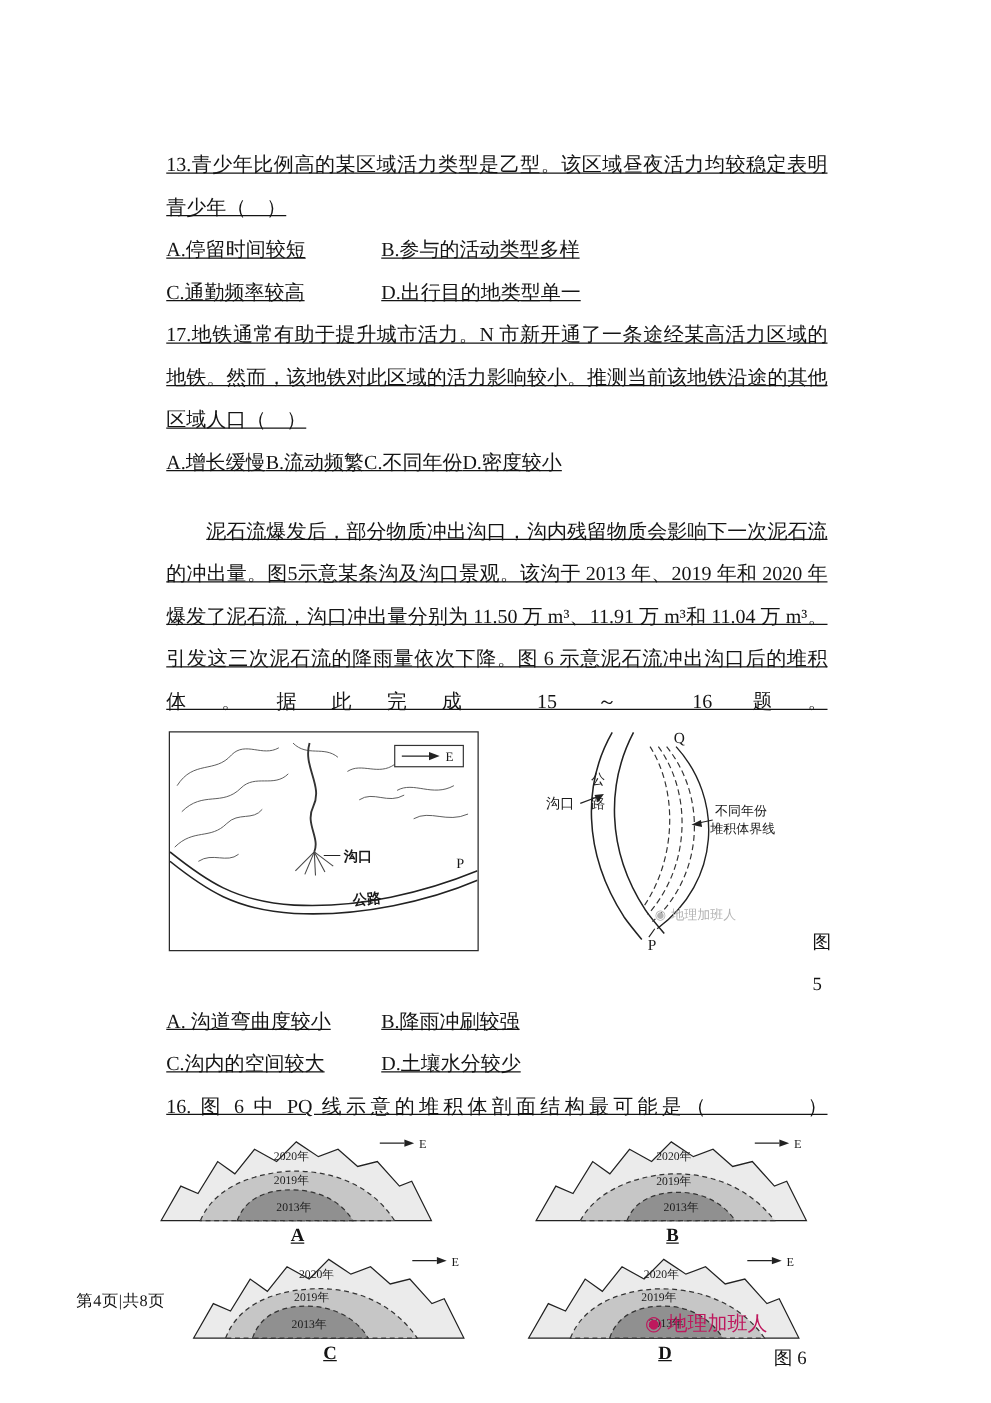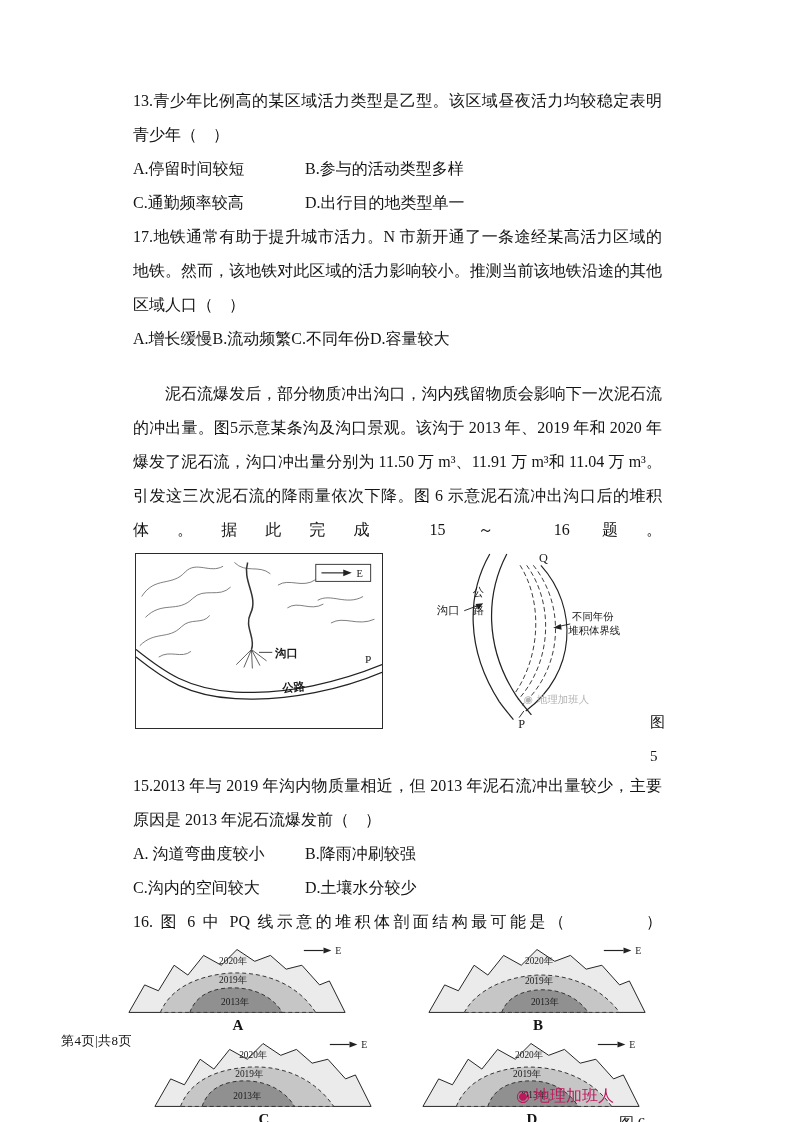--- a/index.html
+++ b/index.html
@@ -2,23 +2,23 @@
 <html><head>
 <meta charset="utf-8">
 <style>
   * { margin:0; padding:0; box-sizing:border-box; }
   html,body { background:#ffffff; }
   .page {
     position:relative;
     width:671px; height:1122px;
     margin:0 auto;
     background:#ffffff;
-    padding:84px 70px 0 72px;
+    padding:116px 70px 0 72px;
     font-family:"Liberation Serif","DejaVu Serif",serif;
-    font-size:16px; line-height:34px; color:#141414;
+    font-size:16px; line-height:34px; color:#141414;text-decoration:underline;
   }
   p.stem { text-align:justify; }
   p.stretch { text-align:justify; text-align-last:justify; }
   .passage { text-align:justify; text-align-last:justify; text-indent:2em;margin-top:21px; }
   .opts2 { display:grid; grid-template-columns:172px 1fr; }
   .opts4 { display:flex; }
   .figure5 { position:relative; display:flex; align-items:flex-start; margin:6px 0 24px; height:192px; }
   .fig5-left { border:1px solid #2b2b2b; margin-left:2px; background:#fff; }
   .fig5-right { margin-left:50px; margin-top:-6px; }
   .fig5-caption { position:absolute; left:517px; top:152px; font-size:15px; }
@@ -49,21 +49,21 @@
       <span>D.出行目的地类型单一</span>
     </div>
   </section>
 
   <section>
     <p class="stem">17.地铁通常有助于提升城市活力。N 市新开通了一条途经某高活力区域的地铁。然而，该地铁对此区域的活力影响较小。推测当前该地铁沿途的其他区域人口（　）</p>
     <div class="opts4">
       <span>A.增长缓慢</span>
       <span>B.流动频繁</span>
       <span>C.不同年份</span>
-      <span>D.容量较大</span>
+      <span>D.密度较小</span>
     </div>
   </section>
 
   <p class="passage">泥石流爆发后，部分物质冲出沟口，沟内残留物质会影响下一次泥石流的冲出量。图5示意某条沟及沟口景观。该沟于 2013 年、2019 年和 2020 年爆发了泥石流，沟口冲出量分别为 11.50 万 m³、11.91 万 m³和 11.04 万 m³。引发这三次泥石流的降雨量依次下降。图 6 示意泥石流冲出沟口后的堆积体。据此完成 15 ～ 16 题。</p>
 
   <div class="figure5">
     <svg class="fig5-left" viewBox="0 0 260 174" width="262" height="176">
       <g stroke="#555" stroke-width="0.8" fill="none">
         <path d="M6,40 C20,18 38,30 52,14 C64,2 78,16 92,8"></path>
         <path d="M10,62 C28,44 44,58 60,42 C72,30 88,42 100,30"></path>
@@ -122,21 +122,20 @@
       <text x="143" y="87" font-size="11">堆积体界线</text>
       <line x1="145" y1="76" x2="131" y2="79" stroke="#222" stroke-width="1"></line>
       <polygon points="127,80 135,76 136,82" fill="#222"></polygon>
       <text class="watermark" x="96" y="160" font-size="11">◉</text>
       <text class="watermark" x="110" y="160" font-size="11">地理加班人</text>
     </svg>
     <span class="fig5-caption">图 5</span>
   </div>
 
   <section>
-    <p class="stem">15.2013 年与 2019 年沟内物质量相近，但 2013 年泥石流冲出量较少，主要原因是 2013 年泥石流爆发前（　）</p>
     <div class="opts2">
       <span>A. 沟道弯曲度较小</span>
       <span>B.降雨冲刷较强</span>
       <span>C.沟内的空间较大</span>
       <span>D.土壤水分较少</span>
     </div>
   </section>
 
   <section>
     <p class="stem stretch">16. 图 6 中 PQ 线示意的堆积体剖面结构最可能是（　　　　）</p>

